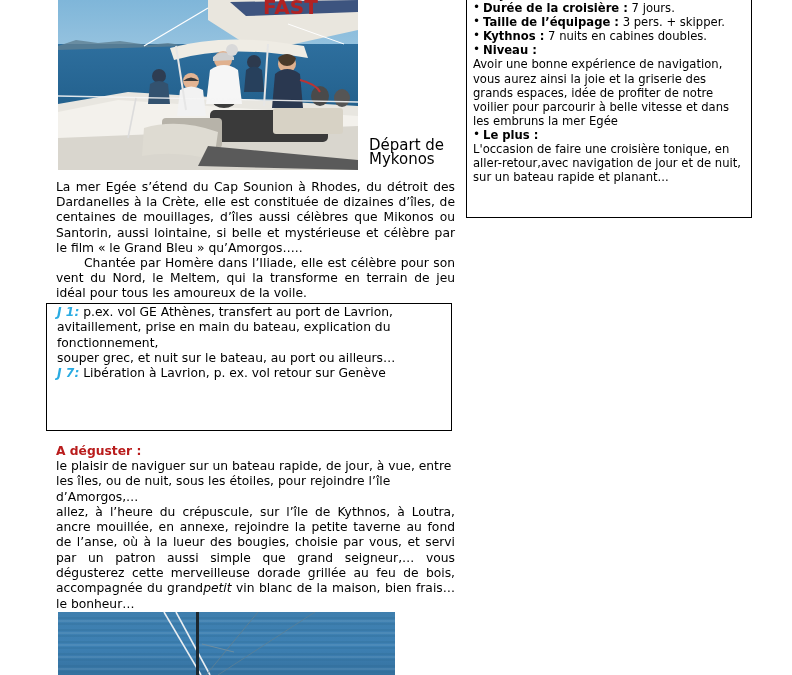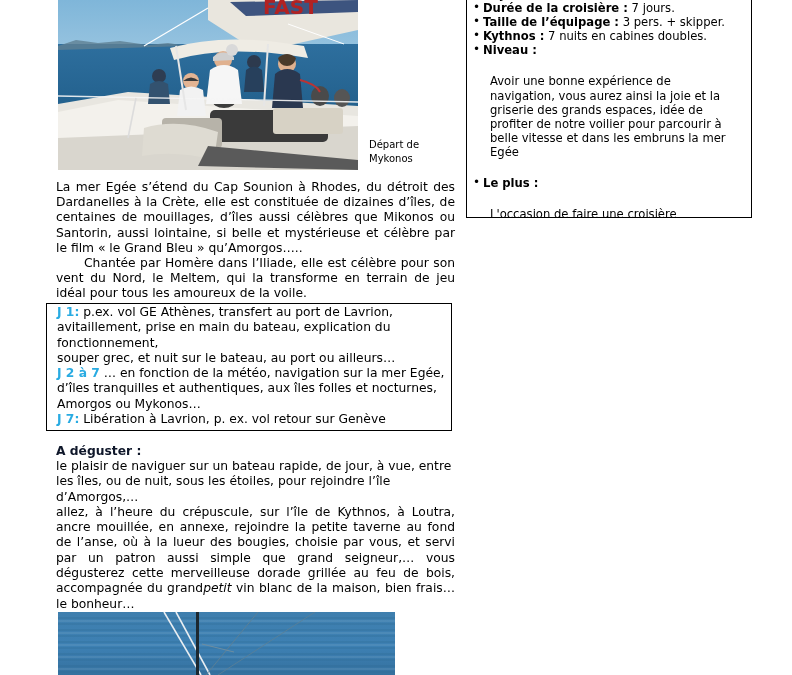--- a/index.html
+++ b/index.html
@@ -22,21 +22,21 @@
 
   
   .left-col{position:absolute;left:0;top:0;width:460px;height:675px;padding-left:48px;}
 
   .photo1{
     position:absolute;left:58px;top:0px;width:300px;height:170px;
     overflow:hidden;border:0;
   }
   .caption-mykonos{
     position:absolute;left:369px;top:138px;width:90px;
-    font-size:10px;line-height:14px;color:#000;
+    font-size:15px;line-height:14px;color:#000;
   }
 
   .intro{
     position:absolute;left:56px;top:180px;width:399px;
     font-size:12.3px;line-height:15.2px;
     text-align:justify;
   }
   .intro p{margin:0;}
   .intro .p2{margin-top:0px;text-indent:28px;}
 
@@ -47,28 +47,28 @@
   }
   .programme-inner{
     position:absolute;left:10px;top:1px;width:392px;
     font-size:12.3px;line-height:15.3px;
   }
   .programme-title{
     font-size:14.5px;font-weight:bold;color:#29ABE2;line-height:17px;
     margin-bottom:0px;
   }
   .prog-line{margin:0;}
-  .daytag{color:#29ABE2;font-weight:bold;}
+  .daytag{color:#29ABE2;font-weight:bold;font-style:italic;}
 
   .deguster{
     position:absolute;left:56px;top:444px;width:399px;
     font-size:12.3px;line-height:15.3px;
   }
   .deguster-title{
-    color:#0f172a;font-weight:bold;font-size:12.3px;line-height:15px;
+    color:#b91c1c;font-weight:bold;font-size:12.3px;line-height:15px;
   }
   .deguster p{margin:0;}
   .dg-just{text-align:justify;}
 
   .photo2{
     position:absolute;left:58px;top:612px;width:337px;height:63px;
     overflow:hidden;
   }
 
   
@@ -80,21 +80,21 @@
     overflow:hidden;
   }
   .specs-inner{
     position:absolute;left:6px;top:0px;width:272px;
     font-size:11.6px;line-height:14.1px;
   }
   .spec-li{position:relative;padding-left:10px;margin:0;}
   .spec-li:before{
     content:"\2022";position:absolute;left:0;top:-1px;font-size:12px;
   }
-  .spec-plain{margin:17px;padding-left:0;}
+  .spec-plain{margin:0;padding-left:0;}
 
   
   .ph{display:block;width:100%;height:100%;}
 </style>
 </head>
 <body>
 
 <div class="page">
 
   <div class="left-col">
@@ -171,23 +171,20 @@
       <p class="just p2">Chantée par Homère dans l’Iliade, elle est célèbre pour son vent du Nord, le Meltem, qui la transforme en terrain de jeu idéal pour tous les amoureux de la voile.</p>
     </div>
 
     <div class="programme-box">
       <div class="programme-inner">
         <p class="prog-line">
           <span class="daytag">J 1:</span><span> p.ex. vol GE Athènes, transfert au port de Lavrion, avitaillement, prise en main du bateau, explication du fonctionnement,</span>
         </p>
         <p class="prog-line">
           <span>souper grec, et nuit sur le bateau, au port ou ailleurs…</span>
-        </p>
-        <p class="prog-line">
-          <span class="daytag">J 2 à 7</span><span> … en fonction de la météo, navigation sur la mer Egée, d’îles tranquilles et authentiques, aux îles folles et nocturnes, Amorgos ou Mykonos…</span>
         </p>
         <p class="prog-line">
           <span class="daytag">J 7:</span><span> Libération à Lavrion, p. ex. vol retour sur Genève</span>
         </p>
       </div>
     </div>
 
     <div class="deguster">
       <div class="deguster-title">A déguster :</div>
       <p>le plaisir de naviguer sur un bateau rapide, de jour, à vue, entre les îles, ou de nuit, sous les étoiles, pour rejoindre l’île d’Amorgos,…</p>

